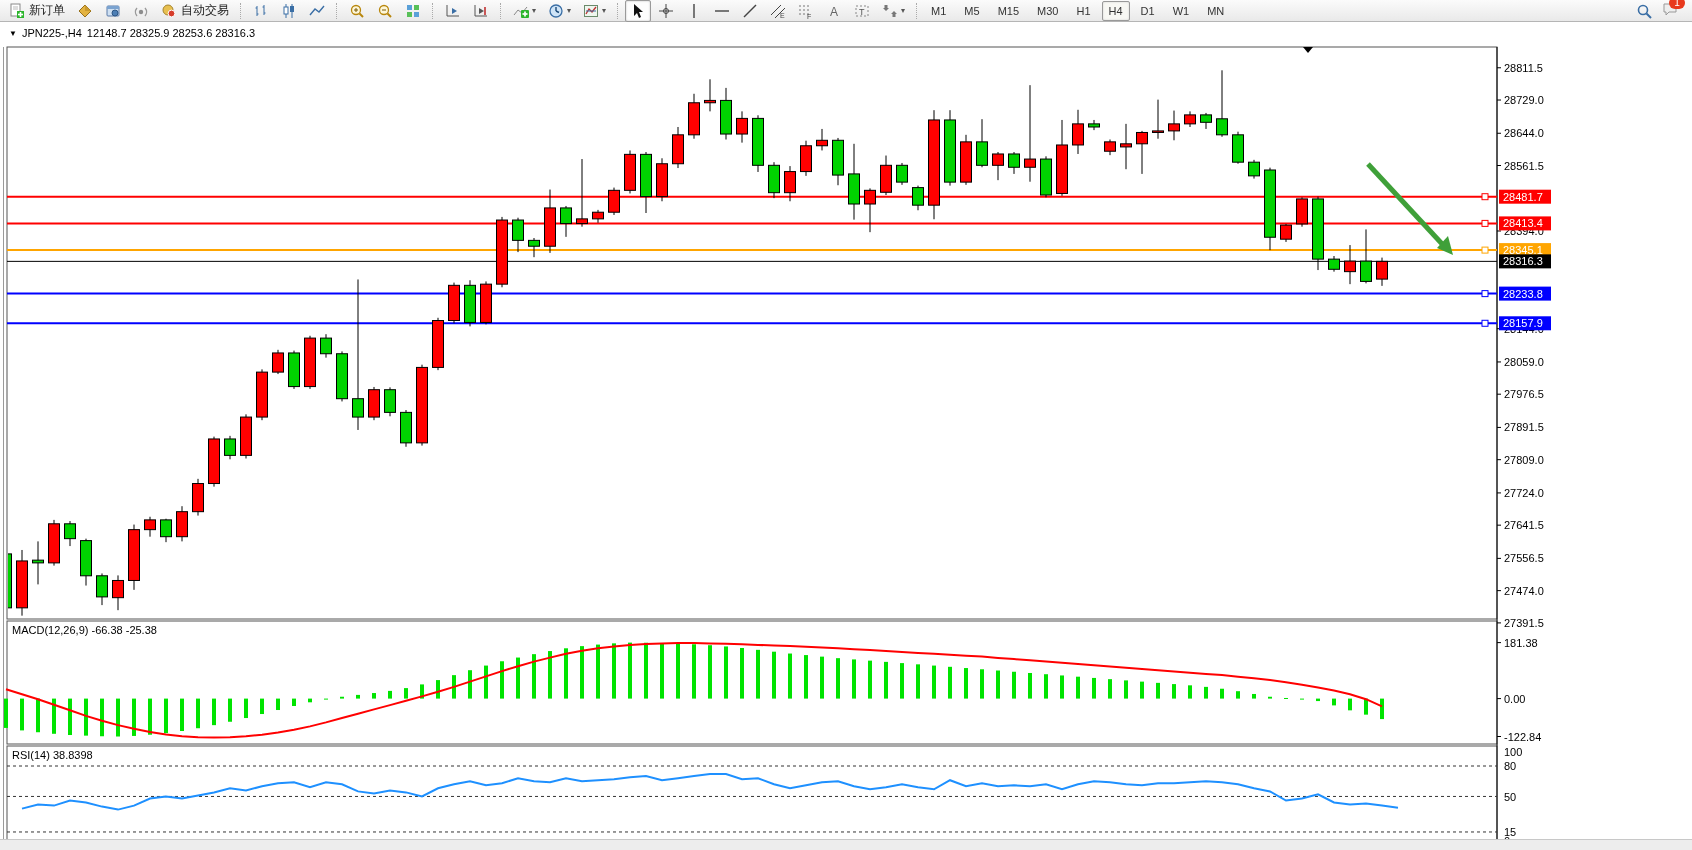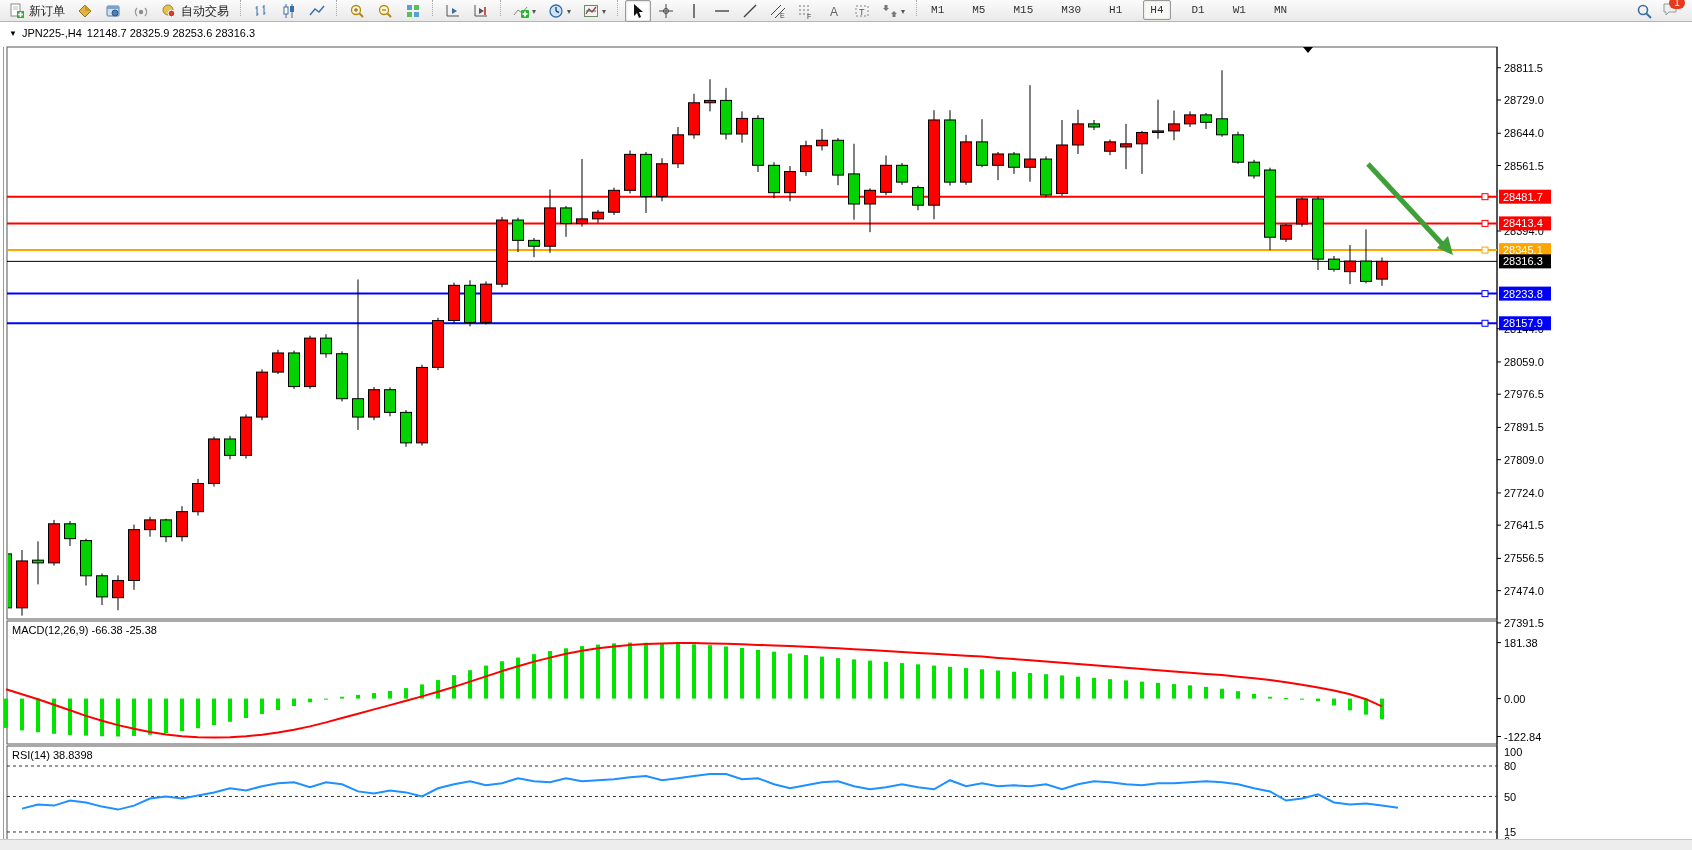--- a/index.html
+++ b/index.html
@@ -1,20 +1,20 @@
 <!DOCTYPE html>
 <html><head>
 <meta charset="utf-8">
 <style>
   html,body{margin:0;padding:0;background:#fff;width:1692px;height:850px;overflow:hidden;
     font-family:"Liberation Sans",sans-serif;-webkit-font-smoothing:antialiased;}
   
   .toolbar{position:absolute;left:0;top:0;width:1692px;height:22px;
     background:linear-gradient(#fbfbfb,#e9e9e9);border-bottom:1px solid #b5b5b5;
-    display:flex;padding:0 4px;box-sizing:border-box;gap:2px;font-size:12px;color:#222;}
+    display:flex;align-items:center;padding:0 4px;box-sizing:border-box;gap:2px;font-size:12px;color:#222;}
   .tb-btn{display:flex;align-items:center;gap:4px;padding:1px 4px;border:1px solid transparent;border-radius:2px;height:18px;cursor:default;}
   .tb-btn.pressed{background:#fdfdfd;border:1px solid #9a9a9a;box-shadow:inset 0 0 2px #bbb;}
   .tb-sep{width:1px;height:16px;border-left:1px dotted #aaa;margin:0 4px;}
   .ic{width:16px;height:16px;display:inline-block;}
   .dd{font-size:8px;color:#555;margin-left:-1px;}
   .tf{padding:1px 6px;height:16px;line-height:16px;font-size:11px;color:#333;border:1px solid transparent;border-radius:2px;}
   .tf.active{background:#f8f8f4;border:1px solid #999;box-shadow:inset 0 0 2px #ccc;}
   .tb-right{margin-left:auto;display:flex;align-items:center;gap:10px;padding-right:10px;}
   .badge{position:absolute;top:-4px;right:-7px;background:#e8391d;color:#fff;border-radius:8px;
     font-size:10px;line-height:12px;min-width:12px;text-align:center;padding:0 2px;}
@@ -259,21 +259,21 @@
   <div class="tb-btn">
     <span class="ic">
       <svg width="16" height="16">
           <polygon points="4,2 7,5 5.5,5 5.5,8 2.5,8 2.5,5 1,5" fill="#777" transform="rotate(180 4 5)"></polygon>
           <polygon points="12,8 15,11 13.5,11 13.5,14 10.5,14 10.5,11 9,11" fill="#777"></polygon>
         </svg>
     </span>
       <span class="dd">▾</span>
   </div>
   <span class="tb-sep"></span>
-  <div id="tf-container" style="display:flex;gap:14px;font-family:Liberation Mono, monospace;">
+  <div id="tf-container" style="display:flex;gap:4px;">
       <span class="tf">M1</span>
       <span class="tf">M5</span>
       <span class="tf">M15</span>
       <span class="tf">M30</span>
       <span class="tf">H1</span>
       <span class="tf active">H4</span>
       <span class="tf">D1</span>
       <span class="tf">W1</span>
       <span class="tf">MN</span>
     </div>

